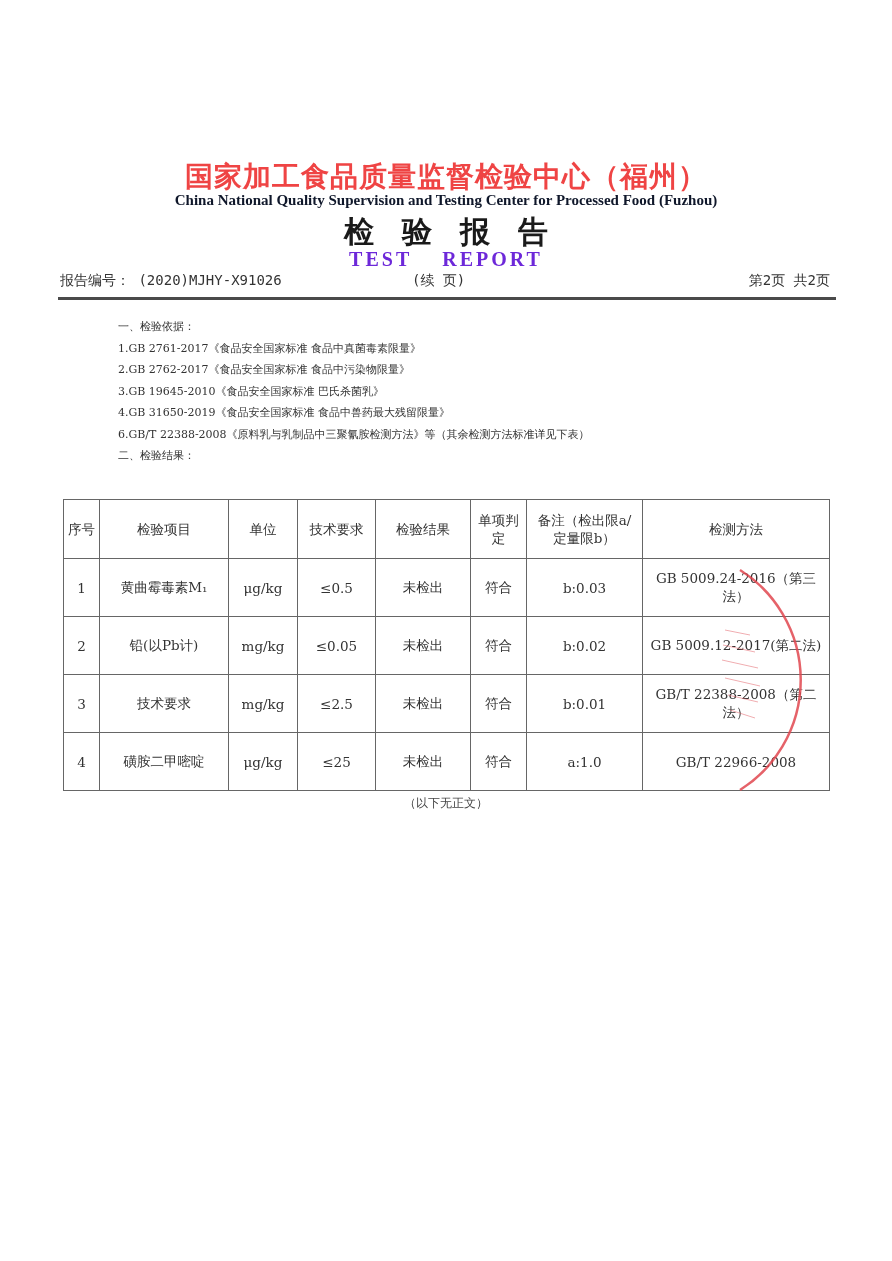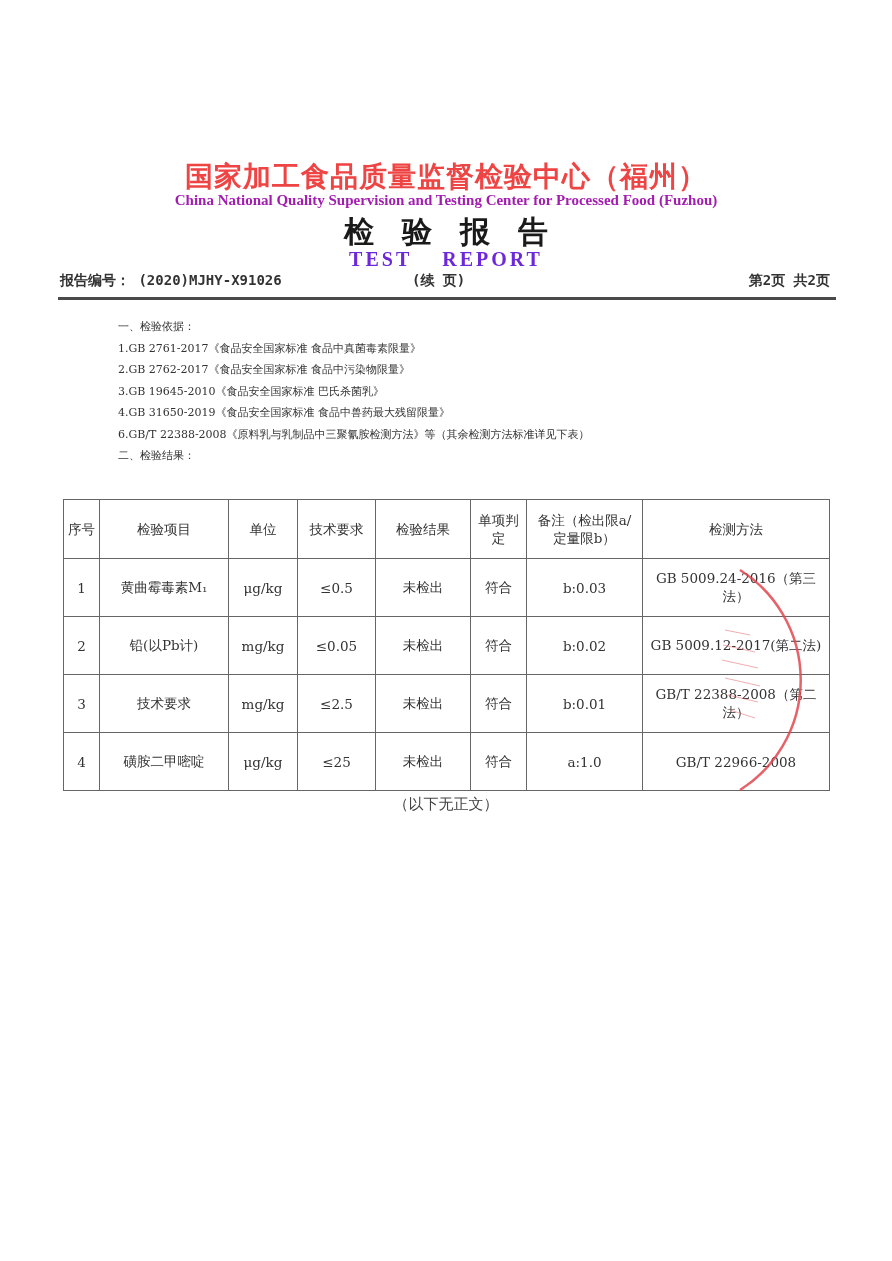--- a/index.html
+++ b/index.html
@@ -2,44 +2,44 @@
 <html><head>
 <meta charset="utf-8">
 <style>
   html, body { margin: 0; padding: 0; background: #ffffff; }
   body { width: 892px; height: 1261px; position: relative; overflow: hidden;
          font-family: "DejaVu Serif", "Liberation Serif", serif; color: #222; }
   .abs { position: absolute; }
   .title-cn { left: 0; width: 892px; top: 158px; text-align: center;
               font-size: 28px; font-weight: bold; letter-spacing: 1px; color: #ef4444; }
   .title-en { left: 0; width: 892px; top: 192px; text-align: center;
-              font-family: "Liberation Serif", serif; font-size: 15px; font-weight: bold; color: #a21caf; }
+              font-family: "Liberation Serif", serif; font-size: 15px; font-weight: bold; color: #0f172a; }
   .report-cn { left: 0; width: 892px; top: 212px; text-align: center;
                font-size: 30px; font-weight: bold; letter-spacing: 28px; color: #1a1a1a; padding-left: 28px; box-sizing: border-box; }
   .report-en { left: 0; width: 892px; top: 248px; text-align: center;
                font-family: "Liberation Serif", serif; font-size: 20px; font-weight: bold; letter-spacing: 3px; color: #6d28d9; }
   .report-en span.gap { display: inline-block; width: 30px; }
-  .meta { top: 272px; font-family: "DejaVu Sans Mono", "Liberation Mono", monospace; font-size: 14px; color: #333; font-weight: bold; }
+  .meta { top: 272px; font-family: "DejaVu Sans Mono", "Liberation Mono", monospace; font-size: 14px; color: #333; }
   .meta-left { left: 60px; }
   .meta-center { left: 412px; }
   .meta-right { right: 62px; }
   .rule { left: 58px; width: 778px; top: 297px; height: 3px; background: #4a4a4a; }
   .basis { left: 118px; top: 316px; width: 690px; font-size: 11px; line-height: 21.5px; color: #333; }
   .basis div { white-space: nowrap; }
   .basis .wrap { white-space: normal; }
   table.results { position: absolute; left: 63px; top: 499px; border-collapse: collapse;
                   font-size: 13.5px; color: #333; }
   table.results td, table.results th { border: 1px solid #666; text-align: center; vertical-align: middle;
                   font-weight: normal; padding: 0 4px; }
   table.results th { height: 58px; line-height: 18px; }
   table.results td { height: 57px; }
   td.left { text-align: left; padding-left: 8px; }
   .col0 { width: 27px; } .col1 { width: 120px; } .col2 { width: 60px; } .col3 { width: 69px; }
   .col4 { width: 86px; } .col5 { width: 47px; } .col6 { width: 107px; } .col7 { width: 178px; }
-  .end-note { left: 0; width: 892px; top: 795px; text-align: center; font-size: 15px; color: #444; }
+  .end-note { left: 0; width: 892px; top: 795px; text-align: center; font-size: 12px; color: #444; }
   .stamp { left: 590px; top: 560px; width: 220px; height: 240px; pointer-events: none; }
 </style>
 </head>
 <body>
 
 <div class="abs title-cn">国家加工食品质量监督检验中心（福州）</div>
 <div class="abs title-en">China National Quality Supervision and Testing Center for Processed Food (Fuzhou)</div>
 <div class="abs report-cn">检验报告</div>
 <div class="abs report-en">
   <span>TEST</span><span class="gap"></span><span>REPORT</span>

